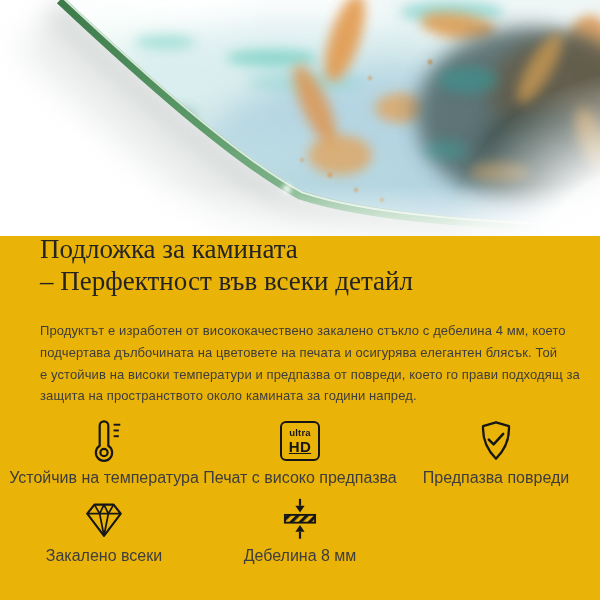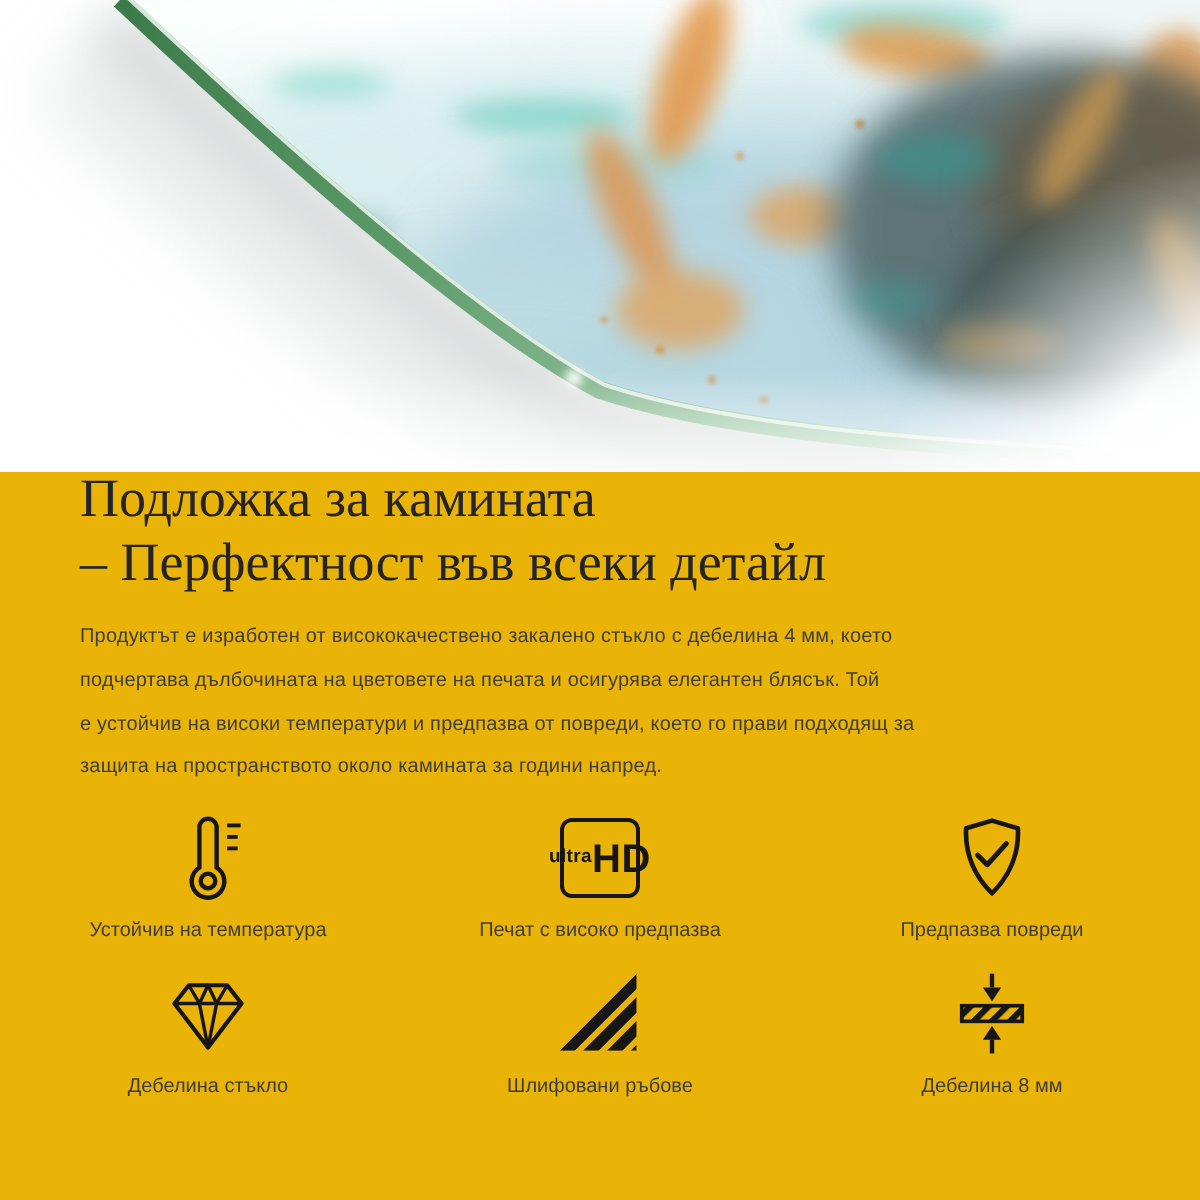--- a/index.html
+++ b/index.html
@@ -11,41 +11,41 @@
   .hero svg{display:block;}
   .heading{
     margin:-3px 0 0 40px;
     font-family:"Liberation Serif", serif;
     font-weight:400;
     font-size:27px;line-height:32px;
     color:#242424;
     white-space:pre;
   }
   .para{
-    margin:11px 0 0 40px;
-    font-size:10px;line-height:21.8px;
+    margin:23px 0 0 40px;
+    font-size:13px;line-height:21.8px;
     color:#3d3d3d;
     white-space:pre;
     letter-spacing:0.1px;
   }
   .features{
     width:588px;margin:10px auto 0;
     display:grid;grid-template-columns:repeat(3,1fr);
     row-gap:10px;
   }
   .feature{display:flex;flex-direction:column;align-items:center;}
   .icon-box{height:48px;display:flex;align-items:center;justify-content:center;}
-  .flabel{margin-top:5px;font-size:10px;line-height:15px;color:#3d3d3d;text-align:center;white-space:nowrap;}
+  .flabel{margin-top:5px;font-size:16px;line-height:15px;color:#3d3d3d;text-align:center;white-space:nowrap;}
   .uhd-box{
     width:36px;height:36px;border:2.5px solid #161616;border-radius:6px;
-    display:flex;flex-direction:row;align-items:center;justify-content:center;
+    display:flex;flex-direction:column;align-items:center;justify-content:center;
     color:#161616;line-height:1;
   }
   .uhd-top{font-size:9.5px;font-weight:700;letter-spacing:0.2px;}
-  .uhd-bottom{font-size:20px;font-weight:700;margin-top:1px;letter-spacing:0.3px;}
+  .uhd-bottom{font-size:15px;font-weight:700;margin-top:1px;letter-spacing:0.3px;text-decoration:underline;}
   .ic{stroke:#161616;fill:none;}
 </style>
 </head>
 <body>
 
 <div class="canvas">
 
   <div class="hero">
     <svg width="600" height="236" viewBox="0 0 600 236" aria-hidden="true">
       <defs>
@@ -188,41 +188,23 @@
 
     <div class="feature">
       <div class="icon-box">
         <svg width="46" height="46" viewBox="0 0 48 48">
           <path class="ic" stroke-width="2.2" stroke-linejoin="round" d="M14,9 H34 L41.5,18.5 L24,41.5 L6.5,18.5 Z"></path>
           <line class="ic" stroke-width="1.8" x1="6.5" y1="18.5" x2="41.5" y2="18.5"></line>
           <path class="ic" stroke-width="1.8" stroke-linejoin="round" d="M14,9 L19.5,18.5 L24,9 L28.5,18.5 L34,9"></path>
           <path class="ic" stroke-width="1.8" stroke-linejoin="round" d="M19.5,18.5 L24,41.5 L28.5,18.5"></path>
         </svg>
       </div>
-      <div class="flabel">Дебелина стъкло</div>
-    </div>
-
-    <div class="feature">
-      <div class="icon-box">
-        <svg width="44" height="44" viewBox="0 0 48 48">
-          <defs>
-            <clipPath id="triClip">
-                <path d="M2,44 L44,2 L44,44 Z"></path>
-              </clipPath>
-          </defs>
-          <g clip-path="url(#triClip)" stroke="#161616" stroke-width="6">
-            <line x1="0" y1="50" x2="50" y2="0"></line>
-            <line x1="13" y1="50" x2="50" y2="13"></line>
-            <line x1="26" y1="50" x2="50" y2="26"></line>
-            <line x1="39" y1="50" x2="50" y2="39"></line>
-          </g>
-        </svg>
-      </div>
-      <div class="flabel">Шлифовани ръбове</div>
-    </div>
+      <div class="flabel">Закалено всеки</div>
+    </div>
+
 
     <div class="feature">
       <div class="icon-box">
         <svg width="44" height="44" viewBox="0 0 48 48">
           <defs>
             <pattern id="hatchP" patternUnits="userSpaceOnUse" width="7" height="7" patternTransform="rotate(45)">
               <rect width="3.4" height="7" fill="#161616"></rect>
             </pattern>
           </defs>
           <line class="ic" stroke-width="2.4" x1="24" y1="2" x2="24" y2="9.5"></line>

